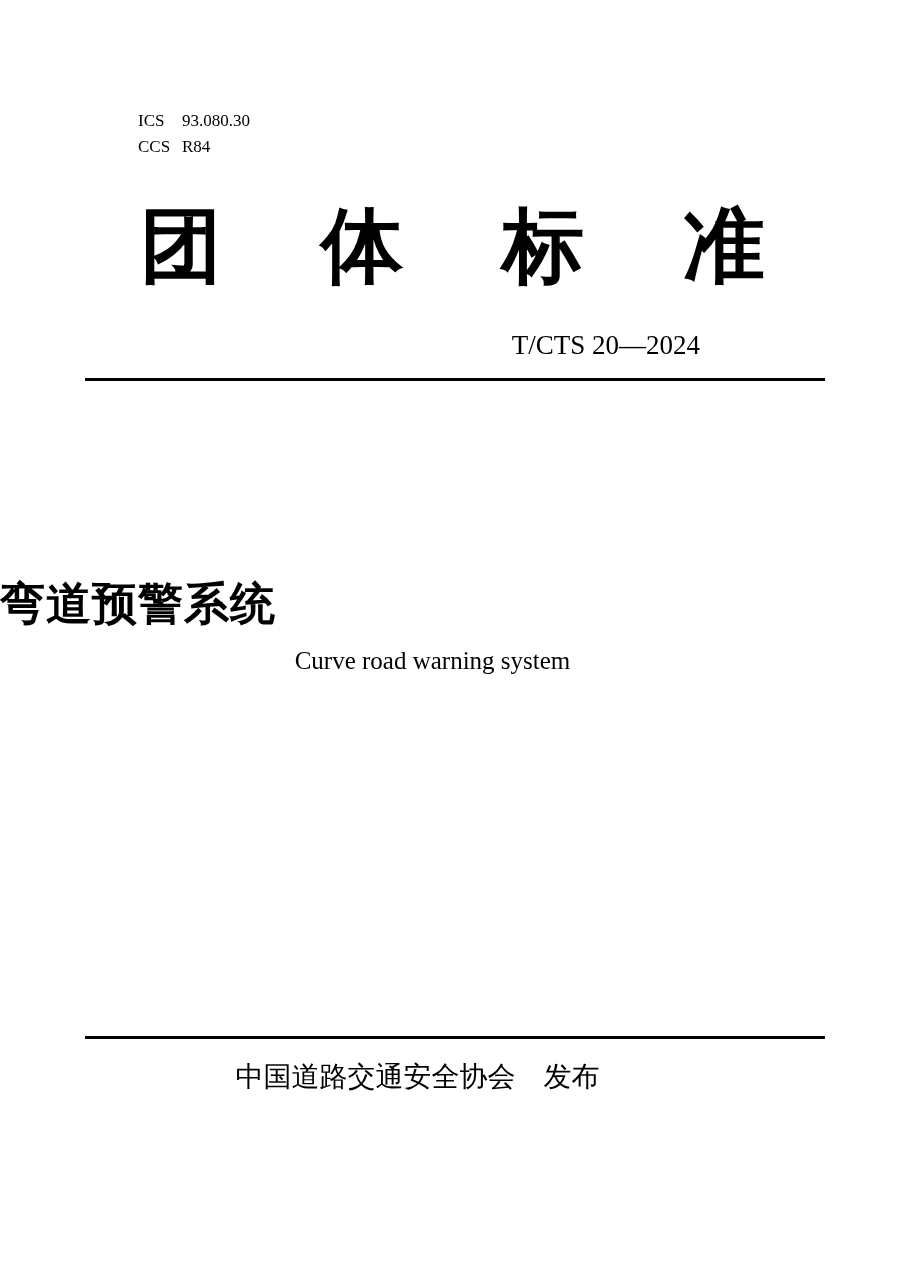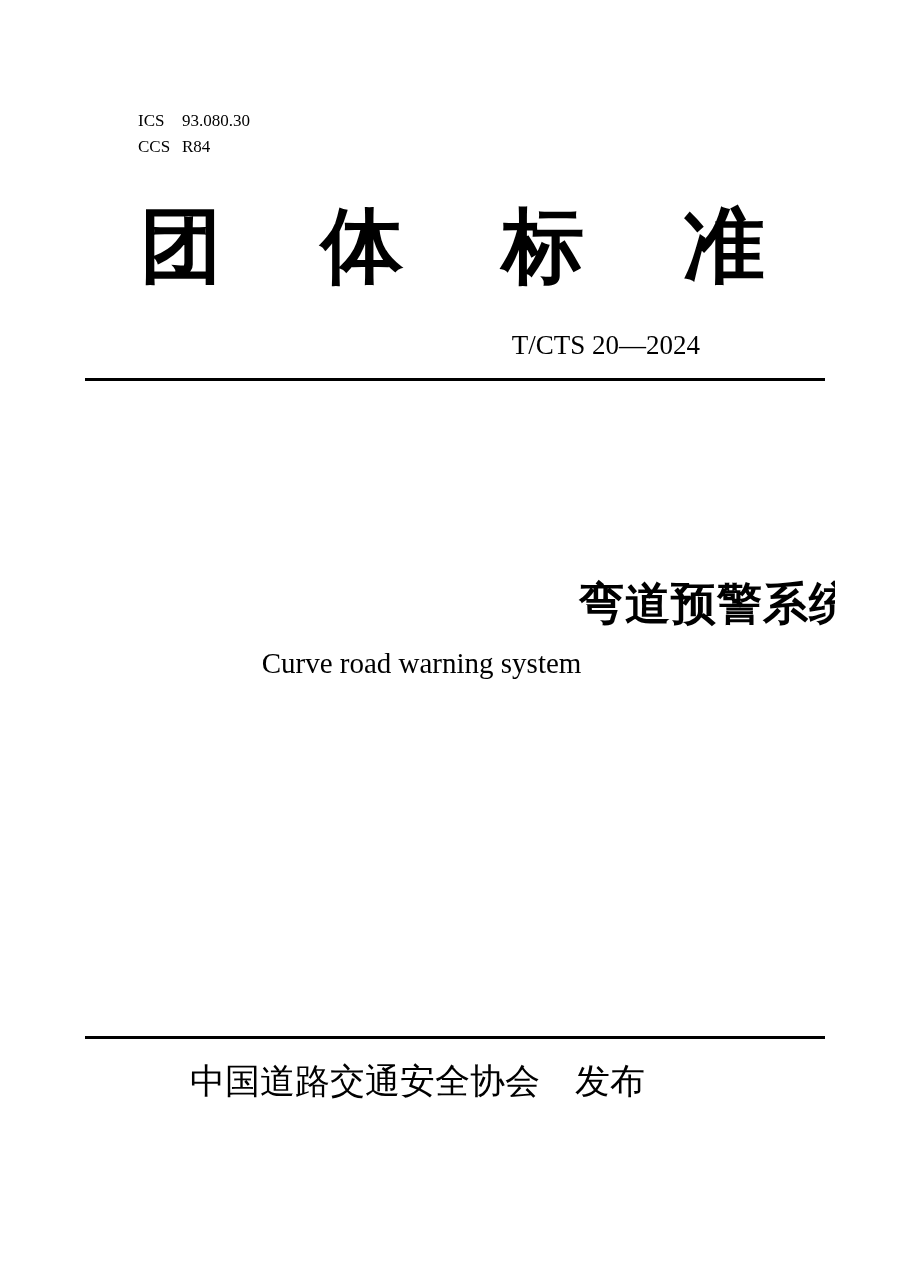--- a/index.html
+++ b/index.html
@@ -67,37 +67,36 @@
   }
   .rule-top { top: 378px; }
   .rule-bottom { top: 1036px; }
 
   
   .title-cn {
     position: absolute;
     left: 0;
     top: 578px;
     width: 100%;
-    text-align: right;
+    text-align: left;
     font-family: "Liberation Sans", sans-serif;
     font-weight: bold;
     font-size: 45px;
     line-height: 1.15;
     color: #000;
     letter-spacing: 1px;
-    margin-left: 20px;
   }
   .title-en {
     position: absolute;
-    left: 4px;
+    left: 15px;
     top: 646px;
     width: 100%;
     text-align: center;
     font-family: "Liberation Serif", serif;
-    font-size: 29px;
+    font-size: 25px;
     line-height: 1.2;
     color: #000;
   }
 
   
   .dates-row {
     position: absolute;
     left: 155px;
     top: 990px;
     width: 600px;
@@ -110,22 +109,22 @@
   }
   .dates-row span { white-space: nowrap; }
 
   
   .publisher {
     position: absolute;
     left: 0;
     top: 1060px;
     width: 100%;
     text-align: center;
-    font-family: Liberation Sans, sans-serif;
-    font-size: 35px;
+    font-family: Liberation Serif, serif;
+    font-size: 28px;
     line-height: 1.2;
     color: #000;
     white-space: nowrap;
   }
 </style>
 </head>
 <body>
 
 <div class="page">
 

